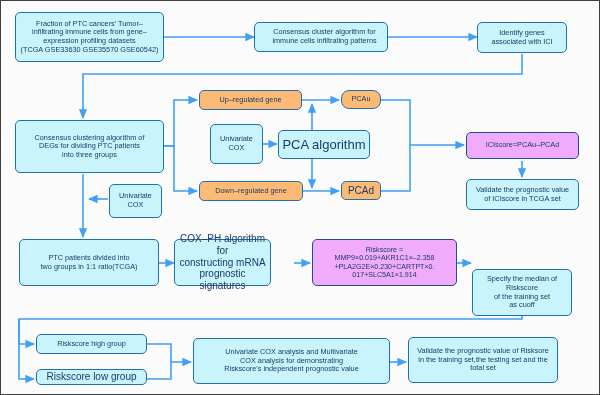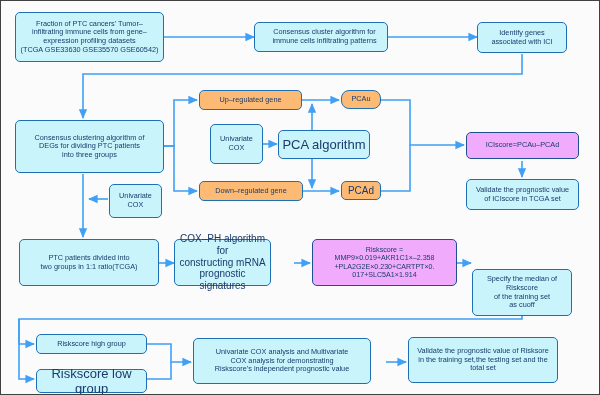--- a/index.html
+++ b/index.html
@@ -153,25 +153,25 @@
     <span class="lbl" style="white-space:pre-line;">Specify the median of
 Riskscore
 of the training set
 as cuoff</span>
   </div>
 
   <div class="node" style="left:35px;top:333px;width:111px;height:20px;font-size:7.3px;">
     <span class="lbl" style="white-space:pre-line;">Riskscore high group</span>
   </div>
 
-  <div class="node" style="left:35px;top:368px;width:111px;height:24px;font-size:13px;">
+  <div class="node" style="left:35px;top:368px;width:111px;height:16px;font-size:10px;">
     <span class="lbl" style="white-space:pre-line;">Riskscore low group</span>
   </div>
 
-  <div class="node" style="left:192px;top:337px;width:178px;height:46px;font-size:7.3px;">
+  <div class="node" style="left:192px;top:337px;width:197px;height:46px;font-size:7.3px;">
     <span class="lbl" style="white-space:pre-line;">Univariate COX analysis and Multivariate
 COX analysis for demonstrating
 Riskscore's independent prognostic value</span>
   </div>
 
   <div class="node" style="left:407px;top:336px;width:150px;height:46px;font-size:7.3px;">
     <span class="lbl" style="white-space:pre-line;">Validate the prognostic value of Risksore
 in the training set,the testing set and the
 total set</span>
   </div>

